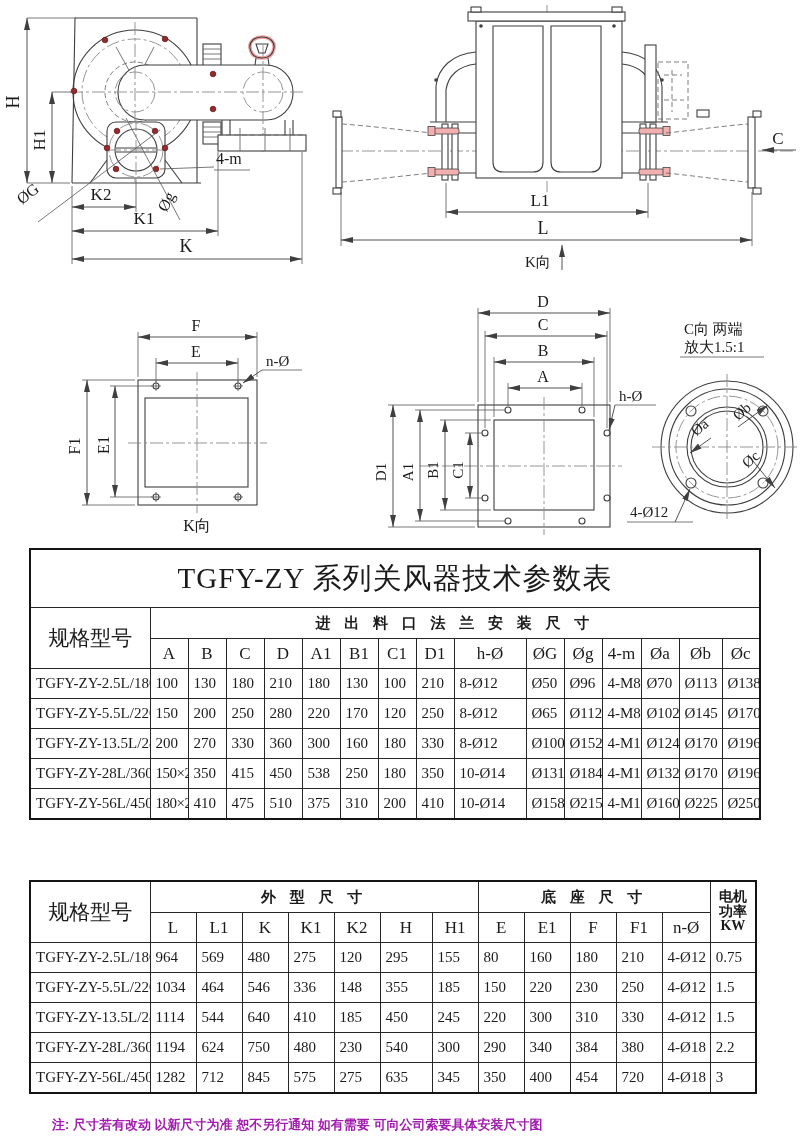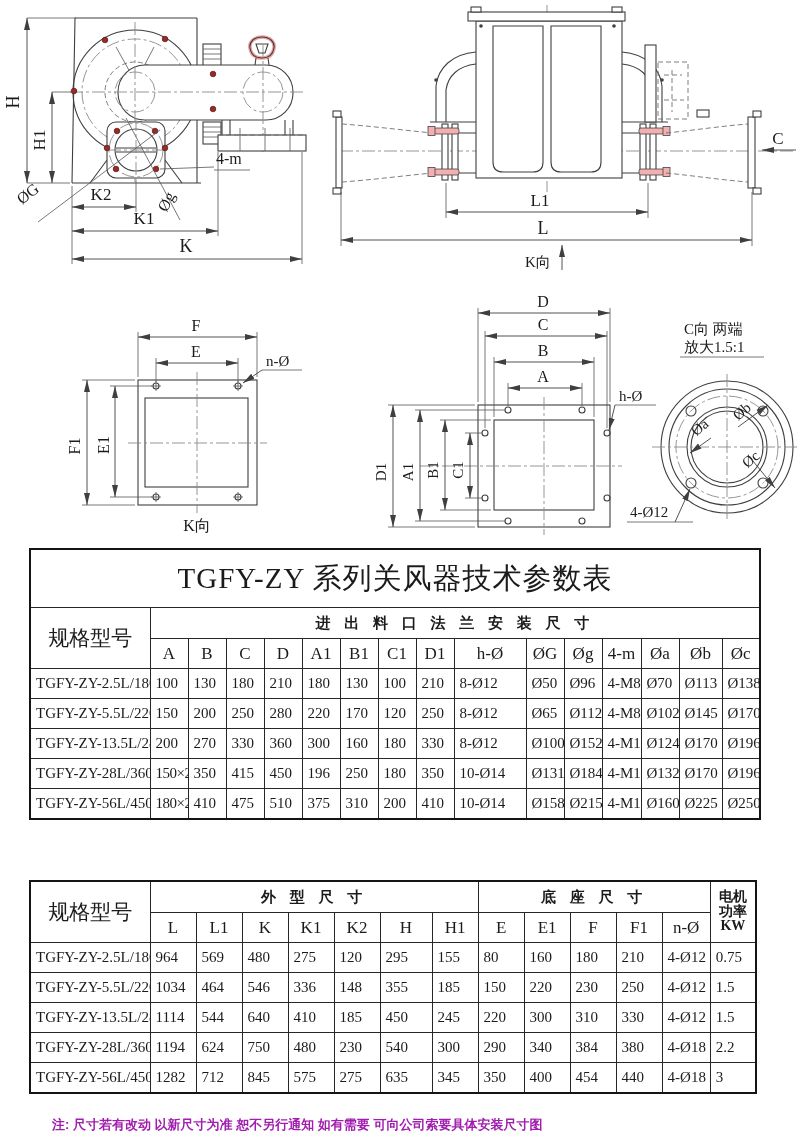--- a/index.html
+++ b/index.html
@@ -366,21 +366,21 @@
           <td>Ø124</td>
           <td>Ø170</td>
           <td>Ø196</td>
         </tr>
         <tr>
           <td class="model">TGFY-ZY-28L/360</td>
           <td class="tight">150×2</td>
           <td>350</td>
           <td>415</td>
           <td>450</td>
-          <td>196</td>
+          <td>538</td>
           <td>250</td>
           <td>180</td>
           <td>350</td>
           <td>10-Ø14</td>
           <td>Ø131</td>
           <td>Ø184</td>
           <td>4-M10</td>
           <td>Ø132</td>
           <td>Ø170</td>
           <td>Ø196</td>
@@ -519,21 +519,21 @@
           <td>1282</td>
           <td>712</td>
           <td>845</td>
           <td>575</td>
           <td>275</td>
           <td>635</td>
           <td>345</td>
           <td>350</td>
           <td>400</td>
           <td>454</td>
-          <td>440</td>
+          <td>720</td>
           <td>4-Ø18</td>
           <td class="pwrv">3</td>
         </tr>
       </tbody>
 </table>
 
 <div class="note">注: 尺寸若有改动 以新尺寸为准 恕不另行通知 如有需要 可向公司索要具体安装尺寸图</div>
 
 </div>
 

